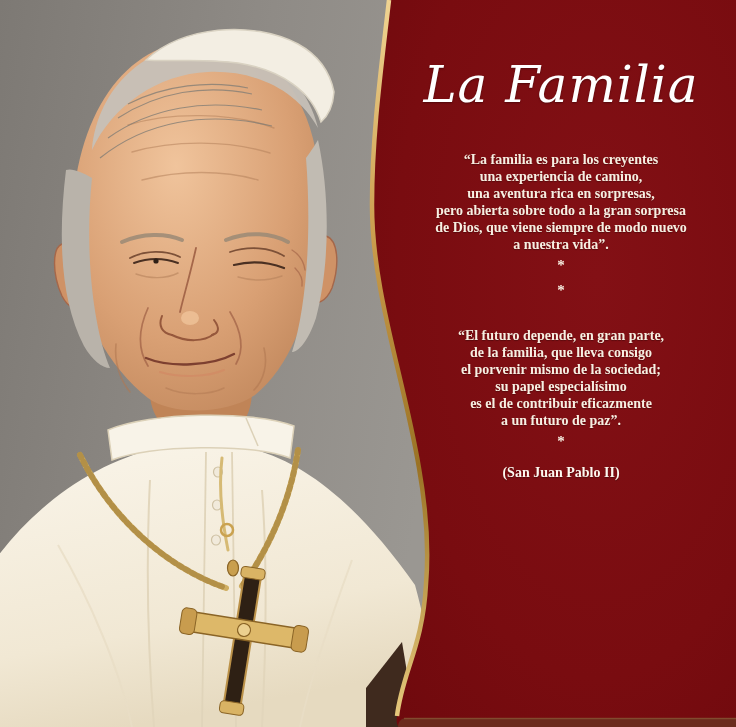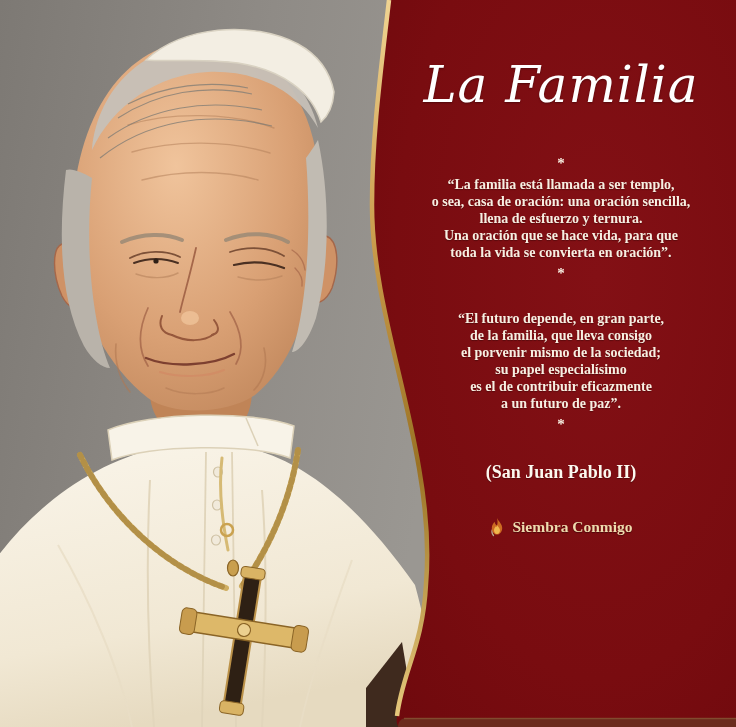--- a/index.html
+++ b/index.html
@@ -29,21 +29,21 @@
     font-weight:700;font-size:14px;line-height:17px;
     white-space:pre-line;max-width:344px;
     text-shadow:0 1px 1px rgba(0,0,0,.3);
   }
   .sep{
     font-weight:700;font-size:15px;line-height:17px;margin:4px 0;
     color:#f7efe2;
   }
   .q3{margin-top:24px;}
   .attribution{
-    margin-top:24px;font-weight:700;font-size:18px;line-height:22px;
+    margin-top:8px;font-weight:700;font-size:14px;line-height:22px;
     color:#fdf9f0;text-shadow:0 1px 1px rgba(0,0,0,.35);
   }
   .brand{
     margin-top:34px;display:flex;align-items:center;gap:7px;
     font-weight:700;font-size:15.5px;color:#efdbae;
     text-shadow:0 1px 1px rgba(0,0,0,.4);
   }
   .brand svg{display:block;}
 </style>
 </head>
@@ -203,42 +203,35 @@
              C 427,514 429,548 426,584 C 423,646 402,673 397,716" fill="none" stroke="url(#goldGrad)" stroke-width="4.5"></path>
     <g>
       <path d="M 406,718 L 736,718 L 736,727 L 398,727 C 398,722 401,718 406,718 Z" fill="#6b2b1d"></path>
       <path d="M 404,718.5 L 736,718.5" stroke="#8a5a38" stroke-width="1.5" opacity="0.7" fill="none"></path>
     </g>
   </svg>
 
   <div class="panel-content">
     <h1 class="title">La Familia</h1>
 
+    <div class="quote q1">“La familia es para los creyentes
+una experiencia de camino,
+una aventura rica en sorpresas,
+pero abierta sobre todo a la gran sorpresa
+de Dios, que viene siempre de modo nuevo
+a nuestra vida”.</div>
     <div class="sep">*</div>
 
-    <div class="quote q2">“La familia está llamada a ser templo,
-o sea, casa de oración: una oración sencilla,
-llena de esfuerzo y ternura.
-Una oración que se hace vida, para que
-toda la vida se convierta en oración”.</div>
     <div class="sep">*</div>
 
     <div class="quote q3">“El futuro depende, en gran parte,
 de la familia, que lleva consigo
 el porvenir mismo de la sociedad;
 su papel especialísimo
 es el de contribuir eficazmente
 a un futuro de paz”.</div>
     <div class="sep">*</div>
 
 
     <div class="attribution">(San Juan Pablo II)</div>
 
-    <div class="brand">
-      <svg width="16" height="20" viewBox="0 0 16 20" aria-hidden="true">
-        <path d="M4.5,18.5 C2.8,16.5 2.6,13.5 4.2,11.2" stroke="#b9a98f" stroke-width="1.3" fill="none" stroke-linecap="round"></path>
-        <path d="M8,1 C10,5 13.2,7 13.2,11 C13.2,15 10.6,17.6 8,17.6 C5.4,17.6 2.8,15 2.8,11 C2.8,8.4 4.4,6.4 5.5,4.8 C6,7 7,8.1 8,8.6 C8.9,6 8.6,3.6 8,1 Z" fill="#cc6a22"></path>
-        <path d="M8,8.2 C9.4,10 11,11.2 11,13.2 C11,15.6 9.5,16.9 8,16.9 C6.5,16.9 5,15.6 5,13.2 C5,11.7 6,10.3 6.8,9.2 C7.1,10.1 7.6,10.6 8,8.2 Z" fill="#f0b84e"></path>
-      </svg>
-      <span>Siembra Conmigo</span>
-    </div>
   </div>
 </div>
 
 </body></html>

